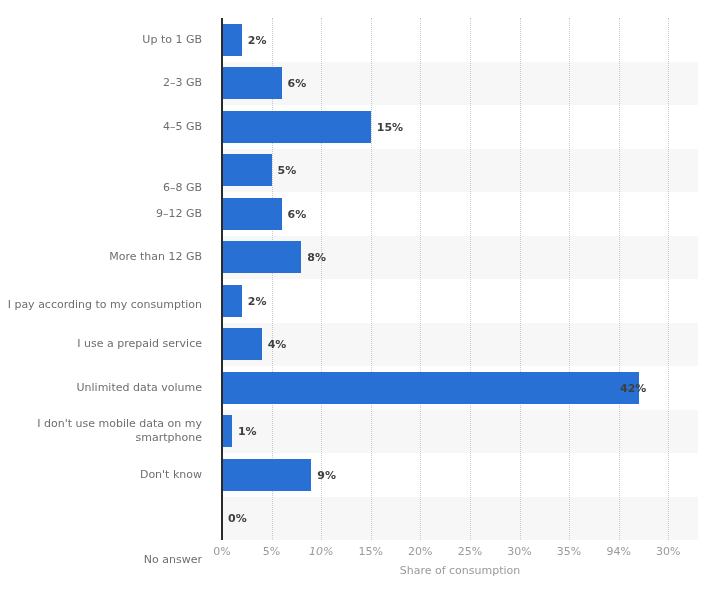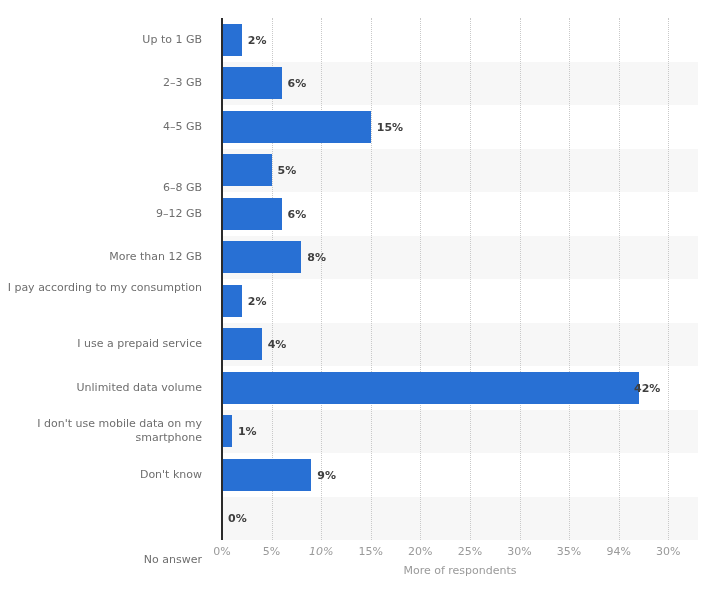--- a/index.html
+++ b/index.html
@@ -154,35 +154,35 @@
       <div class="bar-value" style="left: 55.5833px; top: 147.25px;">5%</div>
       <div class="bar" style="left: 0px; top: 179.75px; width: 59.5px; height: 32px; background: rgb(40, 112, 212);"></div>
       <div class="bar-value" style="left: 65.5px; top: 190.75px;">6%</div>
       <div class="bar" style="left: 0px; top: 223.25px; width: 79.3333px; height: 32px; background: rgb(40, 112, 212);"></div>
       <div class="bar-value" style="left: 85.3333px; top: 234.25px;">8%</div>
       <div class="bar" style="left: 0px; top: 266.75px; width: 19.8333px; height: 32px; background: rgb(40, 112, 212);"></div>
       <div class="bar-value" style="left: 25.8333px; top: 277.75px;">2%</div>
       <div class="bar" style="left: 0px; top: 310.25px; width: 39.6667px; height: 32px; background: rgb(40, 112, 212);"></div>
       <div class="bar-value" style="left: 45.6667px; top: 321.25px;">4%</div>
       <div class="bar" style="left: 0px; top: 353.75px; width: 416.5px; height: 32px; background: rgb(40, 112, 212);"></div>
-      <div class="bar-value" style="left: 412px; top: 364.75px;">42%</div>
+      <div class="bar-value" style="left: 398px; top: 364.75px;">42%</div>
       <div class="bar" style="left: 0px; top: 397.25px; width: 9.91667px; height: 32px; background: rgb(40, 112, 212);"></div>
       <div class="bar-value" style="left: 15.9167px; top: 408.25px;">1%</div>
       <div class="bar" style="left: 0px; top: 440.75px; width: 89.25px; height: 32px; background: rgb(40, 112, 212);"></div>
       <div class="bar-value" style="left: 95.25px; top: 451.75px;">9%</div>
       <div class="bar-value" style="left: 6px; top: 495.25px;">0%</div>
     </div>
   <div id="label-gutter">
       <div class="cat-label" style="top: 14.75px;">Up to 1 GB</div>
       <div class="cat-label" style="top: 58.25px;">2–3 GB</div>
       <div class="cat-label" style="top: 101.75px;">4–5 GB</div>
       <div class="cat-label" style="top: 163px;">6–8 GB</div>
       <div class="cat-label" style="top: 188.75px; text-align: right;">9–12 GB</div>
       <div class="cat-label" style="top: 232.25px;">More than 12 GB</div>
-      <div class="cat-label" style="top: 263px;">I pay according to my consumption</div>
+      <div class="cat-label" style="top: 280px;">I pay according to my consumption</div>
       <div class="cat-label" style="top: 362.75px;">Unlimited data volume</div>
       <div class="cat-label" style="top: 319.25px;">I use a prepaid service</div>
       <div class="cat-label" style="top: 399.25px;">I don't use mobile data on my
 smartphone</div>
       <div class="cat-label" style="top: 449.75px;">Don't know</div>
       <div class="cat-label" style="top: 493.25px; margin-top: 42px;">No answer</div>
     </div>
   <div id="axis-line"></div>
 
   <div id="x-tick-labels">
@@ -191,15 +191,15 @@
       <div class="x-tick" style="left: 321.167px; font-style: italic;">10%</div>
       <div class="x-tick" style="left: 370.75px;">15%</div>
       <div class="x-tick" style="left: 420.333px;">20%</div>
       <div class="x-tick" style="left: 469.917px;">25%</div>
       <div class="x-tick" style="left: 519.5px;">30%</div>
       <div class="x-tick" style="left: 569.083px;">35%</div>
       <div class="x-tick" style="left: 618.667px;">94%</div>
       <div class="x-tick" style="left: 668.25px;">30%</div>
     </div>
 
-  <div id="x-axis-title">More of respondents</div>
+  <div id="x-axis-title">Share of consumption</div>
 
 </div>
 
 </body></html>

